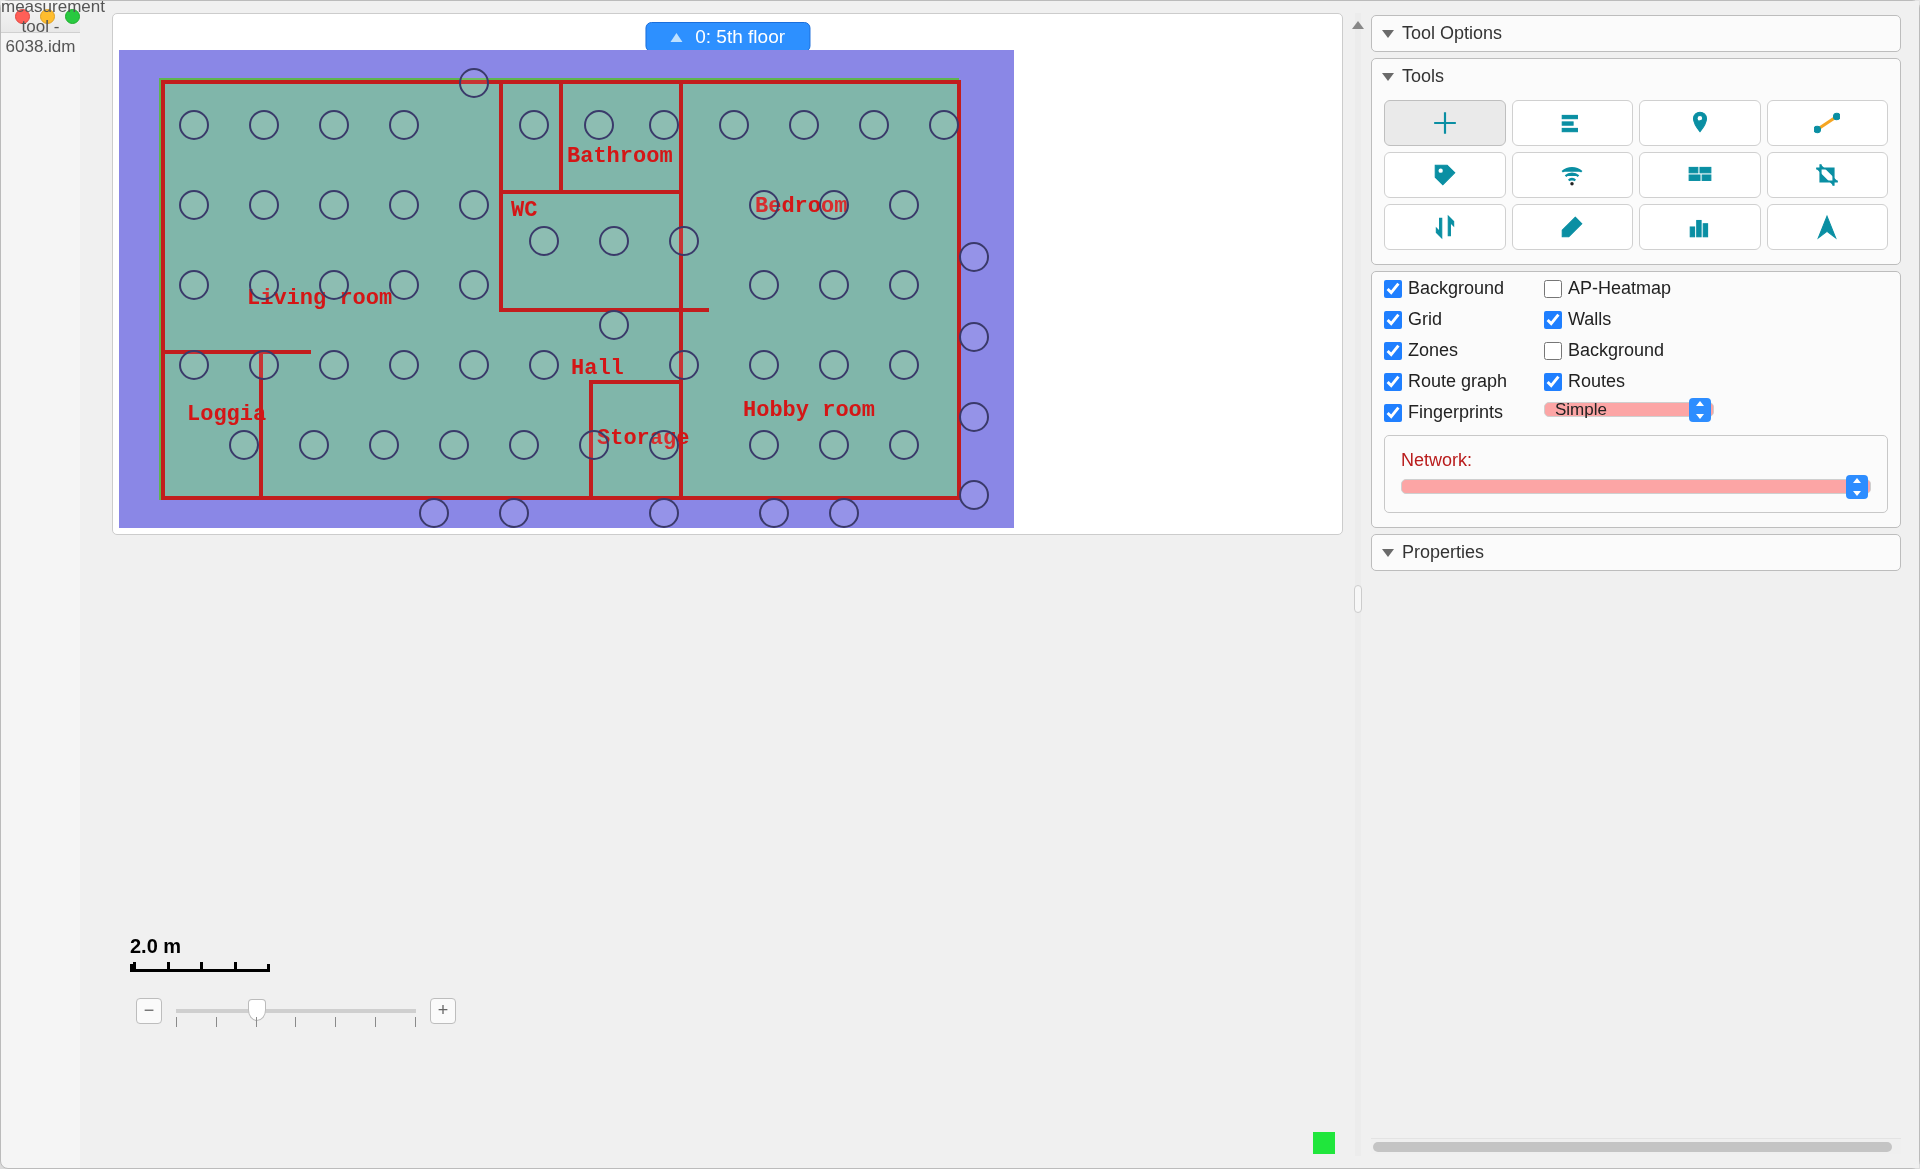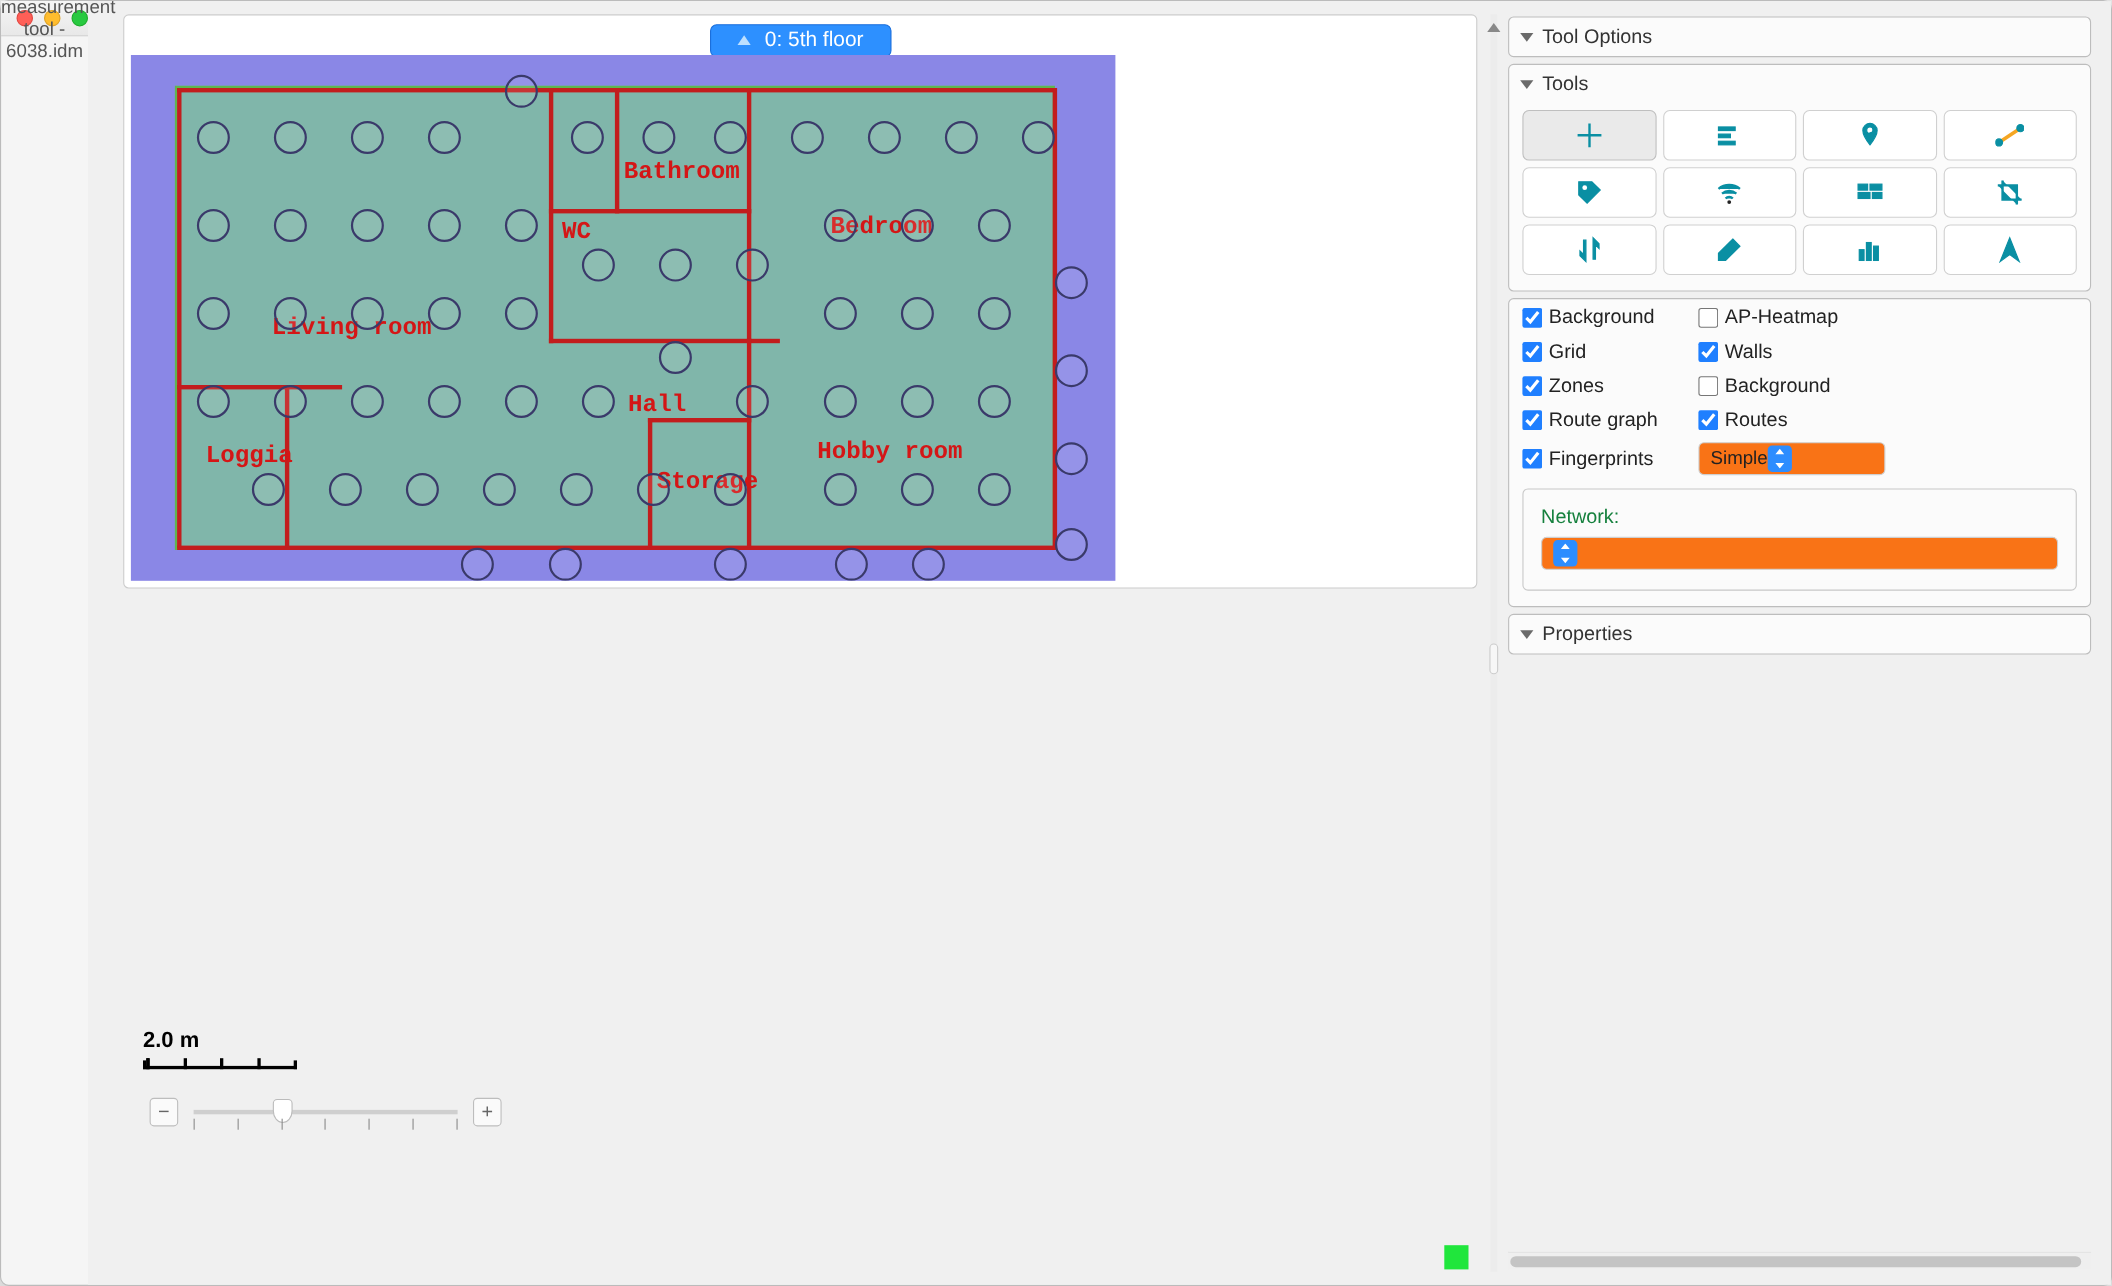--- a/index.html
+++ b/index.html
@@ -176,32 +176,32 @@
 .teal { fill:#0a8fa3; stroke:#0a8fa3;}
 .check-row {
   display:grid; grid-template-columns: 150px 170px; row-gap:10px; column-gap:10px;
   font-size:18px; color:#222;
 }
 .chk { display:flex; align-items:center; gap:6px;}
 input[type=checkbox]{
   width:18px;height:18px; accent-color:#1f7fff;
 }
 .sel {
-  width: 290px; height:30px; border:1px solid #cfcfcf; border-radius:5px; background:#f97316;
-  display:flex; align-items:center; padding:0 2px 0 10px; font-size:17px;
+  width: 290px; height:15px; border:1px solid #cfcfcf; border-radius:5px; background:#fca5a5;
+  display:flex; align-items:center; justify-content:space-between; padding:0 2px 0 10px; font-size:17px;
 }
 .sel .ar {
   width:22px; height:24px; background:#2d8dff; border-radius:4px; display:flex; align-items:center; justify-content:center;
 }
 .sel .ar svg{ width:12px; height:18px;}
 .sub {
   border:1px solid #c8c8c8; border-radius:5px; padding:14px 16px 18px 16px; margin-top:12px;
   display:flex; flex-direction:column; gap:8px;
 }
-.sub label { font-size:18px; color:#15803d;}
+.sub label { font-size:18px; color:#b91c1c;}
 .sub .sel{ width:100%;}
 .status-dot {
   position:absolute; right:20px; bottom:14px; width:22px;height:22px; background:#20e63c;
 }
 .right-scroll {
   height:16px; background:#efefef; border-top:1px solid #e3e3e3;
   position:relative; margin-top:4px;
 }
 .right-scroll-thumb{
   position:absolute; left:2px; top:3px; height:10px; width:98%;

